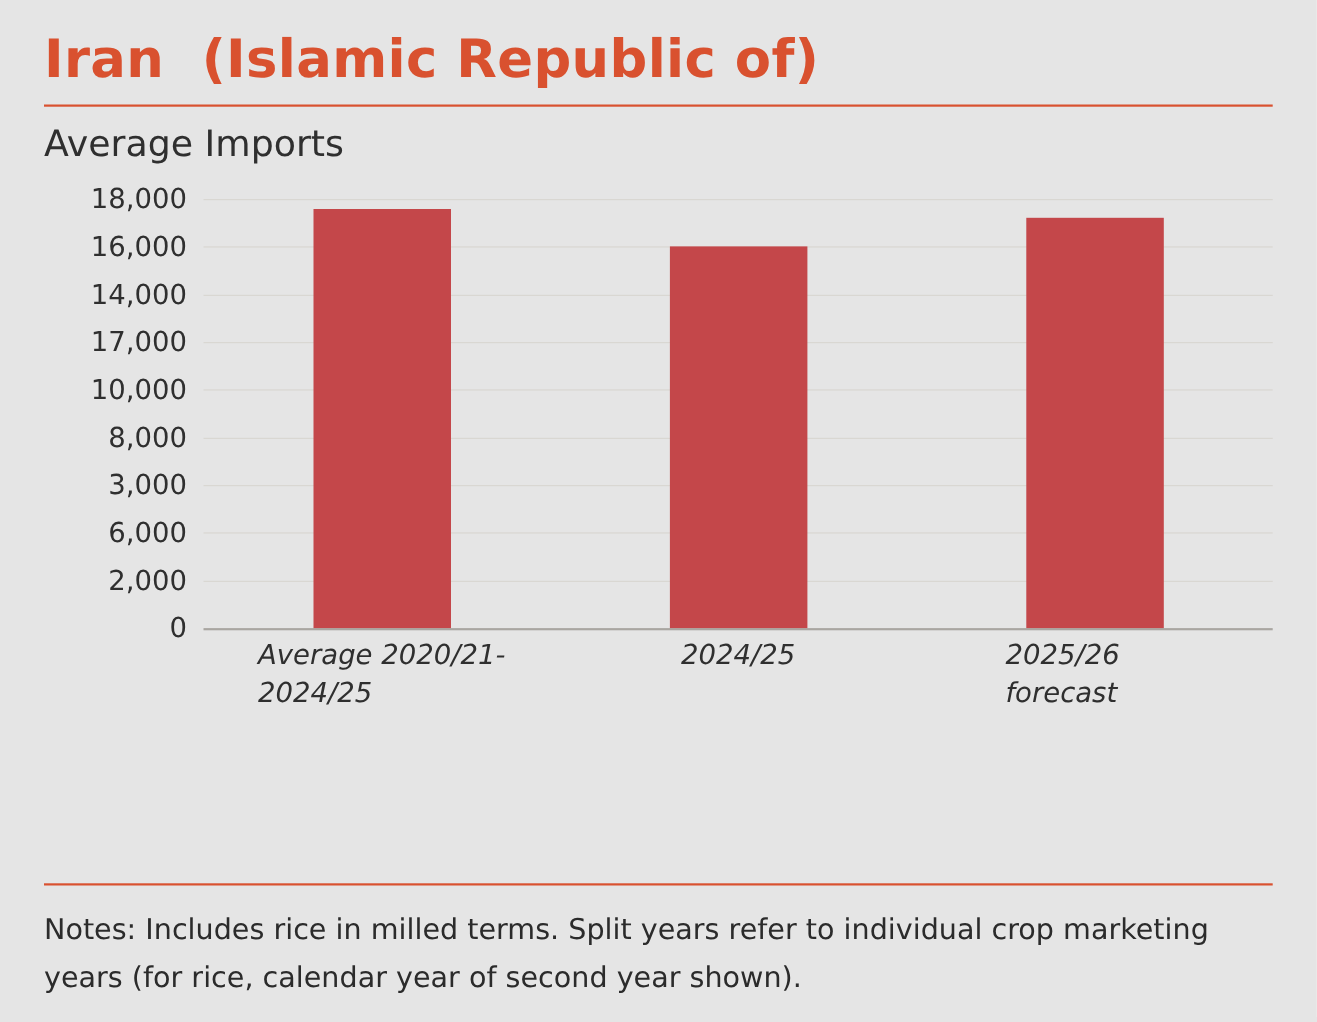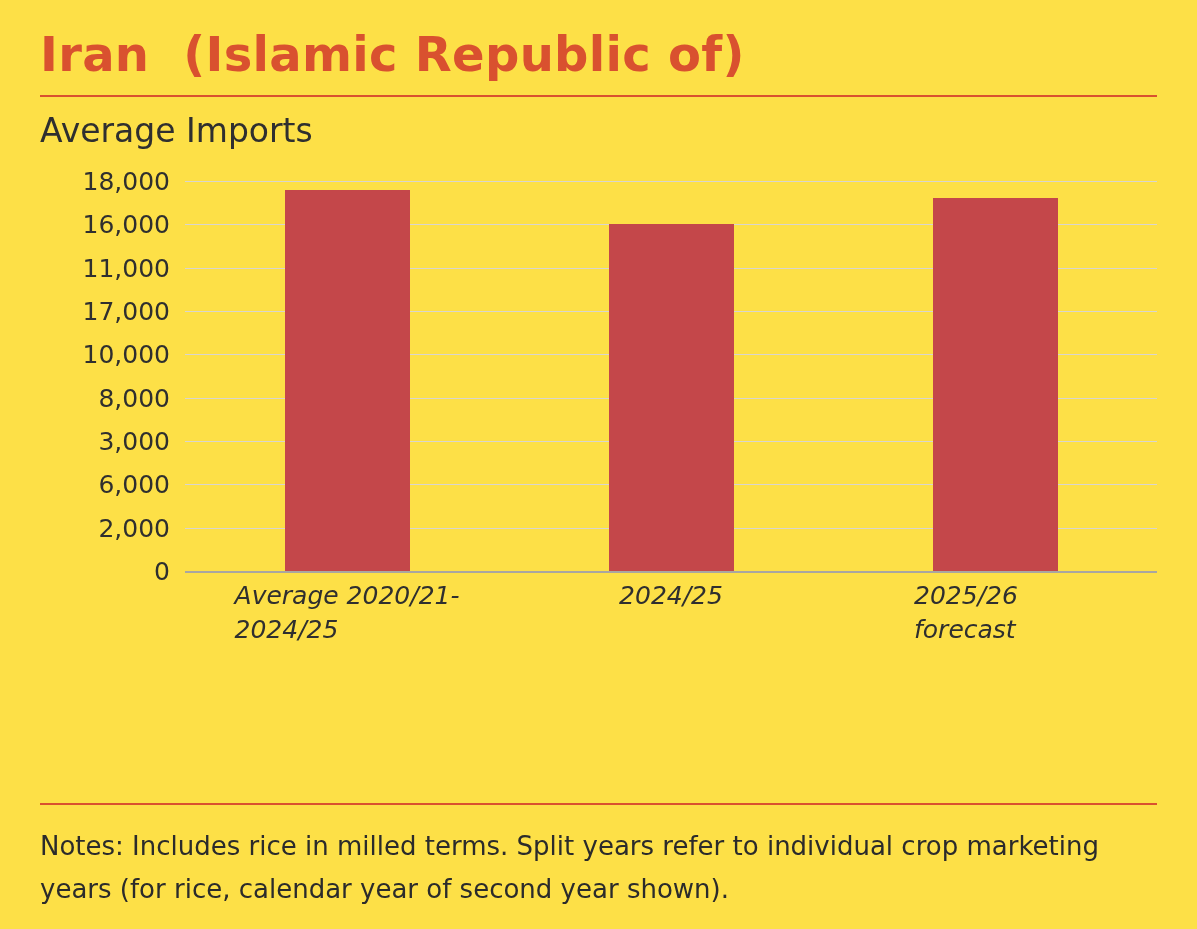--- a/index.html
+++ b/index.html
@@ -12,21 +12,21 @@
     background: #F9F7F4;
     font-family: "DejaVu Sans", "Liberation Sans", sans-serif;
     overflow: hidden;
   }
   .card {
     position: relative;
     width: 1197px;
     height: 929px;
     box-sizing: border-box;
     padding: 0 40px;
-    background: #fde047;
+    background: #e5e5e5;
   }
 
   
   .title {
     padding-top: 28px;
     font-size: 48px;
     font-weight: 700;
     color: #D9512F;
     letter-spacing: 0.3px;
     line-height: 1.1;
@@ -152,21 +152,21 @@
 <div class="card">
 
   <div class="title">Iran  (Islamic Republic of)</div>
   <div class="rule-top"></div>
   <div class="subtitle">Average Imports</div>
 
   <div class="chart-wrap">
     <div class="ylabels" id="ylabels">
         <div class="ylabel" style="top: 0px;">18,000</div>
         <div class="ylabel" style="top: 43.3333px;">16,000</div>
-        <div class="ylabel" style="top: 86.6667px;">11,000</div>
+        <div class="ylabel" style="top: 86.6667px;">14,000</div>
         <div class="ylabel" style="top: 130px;">17,000</div>
         <div class="ylabel" style="top: 173.333px;">10,000</div>
         <div class="ylabel" style="top: 216.667px;">8,000</div>
         <div class="ylabel" style="top: 260px;">3,000</div>
         <div class="ylabel" style="top: 303.333px;">6,000</div>
         <div class="ylabel" style="top: 346.667px;">2,000</div>
         <div class="ylabel" style="top: 390px;">0</div>
       </div>
     <div class="plot">
       <div class="gridlines" id="gridlines">

